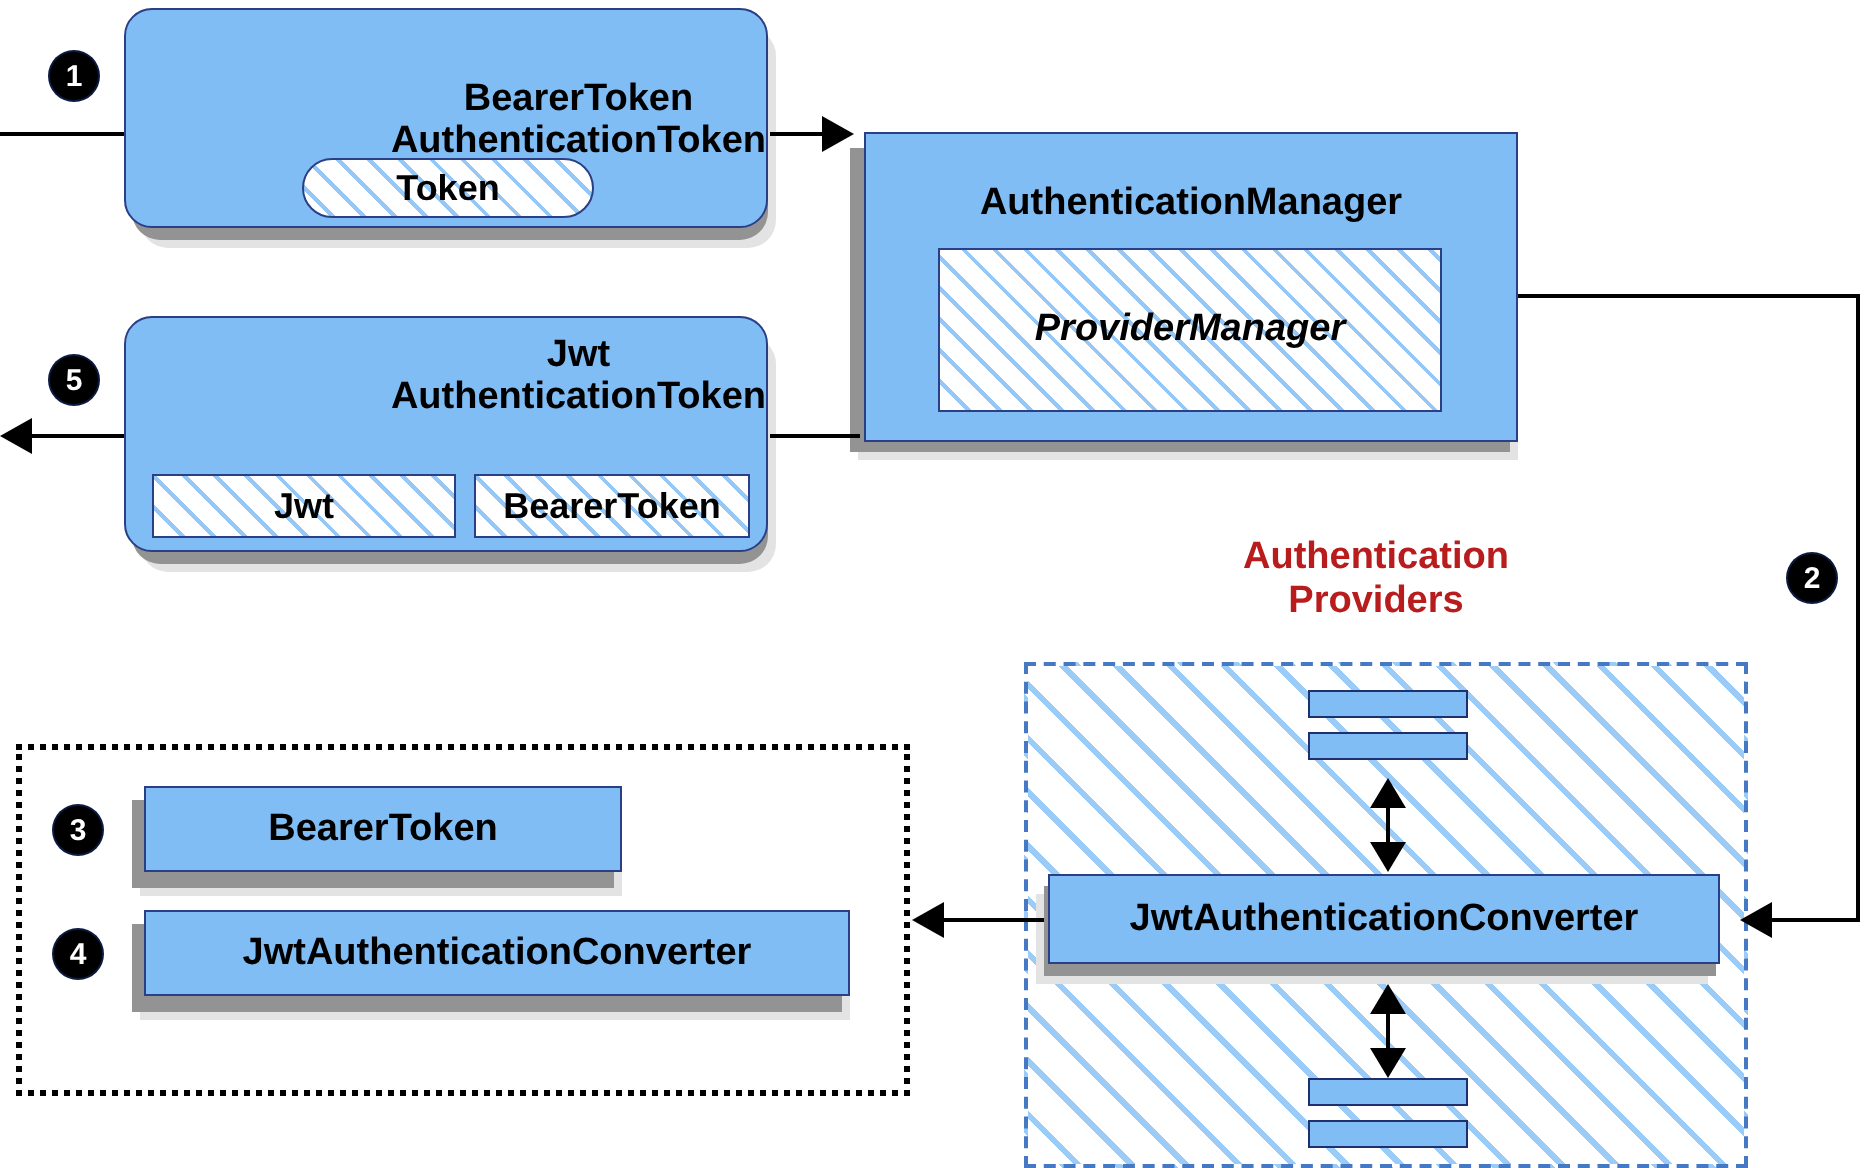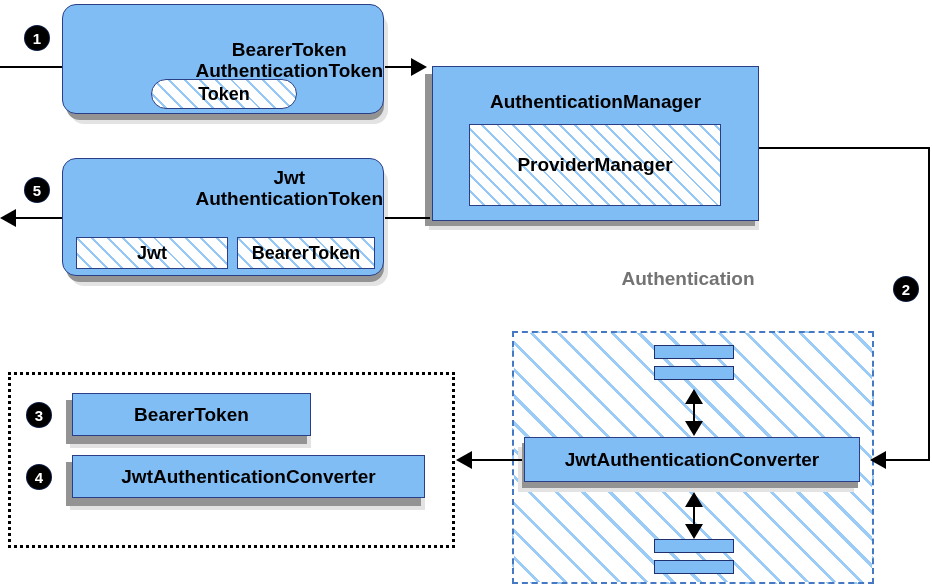--- a/index.html
+++ b/index.html
@@ -29,21 +29,21 @@
   .hatch-region{position:absolute;box-sizing:border-box;border:2px dashed #4679c4;
          background-color:#ffffff;
          background-image:repeating-linear-gradient(45deg,
             rgba(130,190,245,0) 0px, rgba(130,190,245,0) 16px,
             rgba(130,190,245,.8) 16px, rgba(130,190,245,.8) 19px);
          z-index:2;}
 
   .dotted-region{position:absolute;box-sizing:border-box;border:3px dotted #000;
          background:transparent;z-index:2;}
 
-  .label{position:absolute;font-weight:bold;color:#737373;text-align:center;
+  .label{position:absolute;font-weight:bold;color:#b91c1c;text-align:center;
          line-height:1.15;z-index:6;}
 
   
   .badge{position:absolute;width:24px;height:24px;border-radius:50%;
          background:#000;color:#fff;font-weight:bold;font-size:15px;
          display:flex;align-items:center;justify-content:center;z-index:12;
          box-shadow:0 0 0 1px #0b1a40;}
 
   
   .ln{position:absolute;background:#000;z-index:5;}
@@ -92,21 +92,21 @@
   </div>
   <div class="badge" style="left:25px;top:26px;">
     <span>1</span>
   </div>
 
   <div class="sh-light" style="left:429px;top:78px;width:330px;height:152px;"></div>
   <div class="sh-dark" style="left:425px;top:74px;width:330px;height:152px;"></div>
   <div class="box" style="left:432px;top:66px;width:327px;height:155px;font-size:19px;align-items:flex-start;padding-top:24px;">
     <span>AuthenticationManager</span>
   </div>
-  <div class="hatch" style="left:469px;top:124px;width:252px;height:82px;font-size:19px;">
+  <div class="hatch" style="left:469px;top:124px;width:252px;height:82px;font-size:19px;font-style:italic;">
     <span>ProviderManager</span>
   </div>
 
   <div class="sh-light rounded" style="left:70px;top:168px;width:318px;height:118px;"></div>
   <div class="sh-dark rounded" style="left:66px;top:164px;width:318px;height:118px;"></div>
   <div class="box rounded" style="left:62px;top:158px;width:322px;height:118px;font-size:19px;flex-direction:column;justify-content:flex-start;padding-top:8px;">
     <div>
       <div>Jwt</div>
       <div>AuthenticationToken</div>
     </div>
@@ -116,20 +116,21 @@
   </div>
   <div class="hatch" style="left:237px;top:237px;width:138px;height:32px;font-size:18px;">
     <span>BearerToken</span>
   </div>
   <div class="badge" style="left:25px;top:178px;">
     <span>5</span>
   </div>
 
   <div class="label" style="left:588px;top:268px;width:200px;font-size:19px;">
     <div>Authentication</div>
+    <div>Providers</div>
   </div>
 
   <div class="hatch-region" style="left:512px;top:331px;width:362px;height:253px;"></div>
 
   <div class="bar" style="left:654px;top:345px;width:80px;height:14px;"></div>
   <div class="bar" style="left:654px;top:366px;width:80px;height:14px;"></div>
 
   <div class="arrow up" style="left:685px;top:389px;"></div>
   <div class="ln v" style="left:693px;top:396px;height:30px;"></div>
   <div class="arrow down" style="left:685px;top:421px;"></div>

